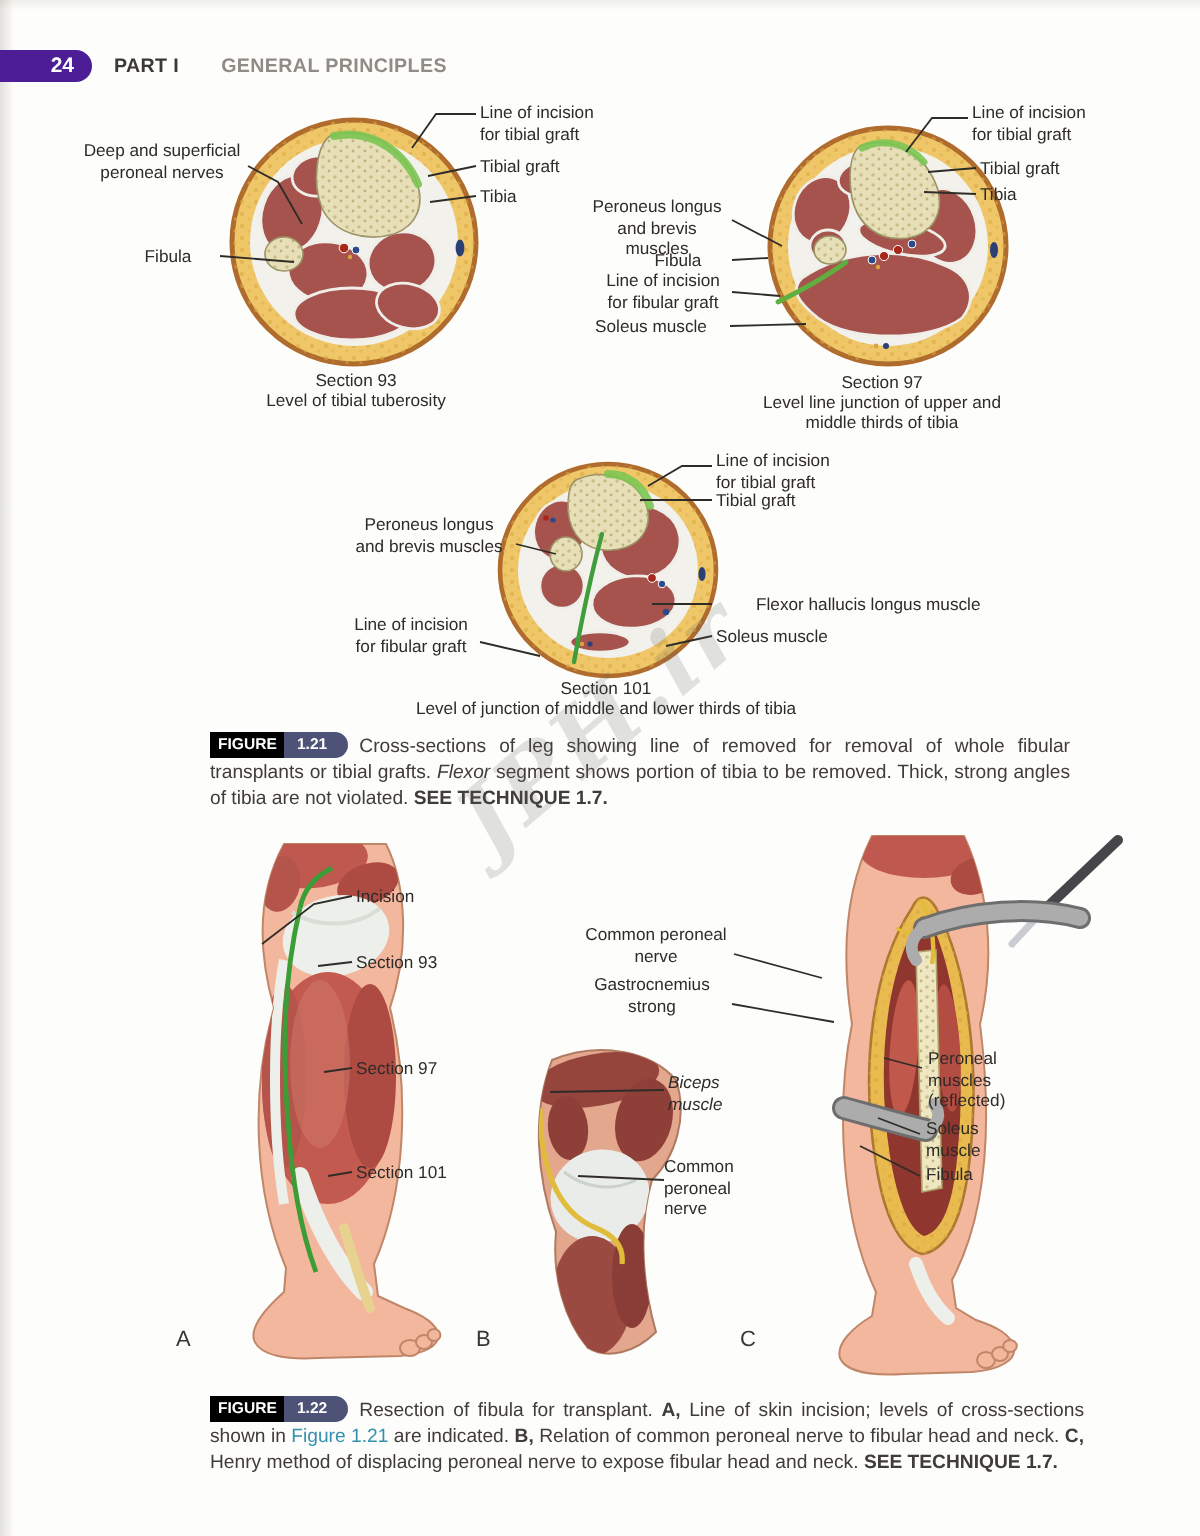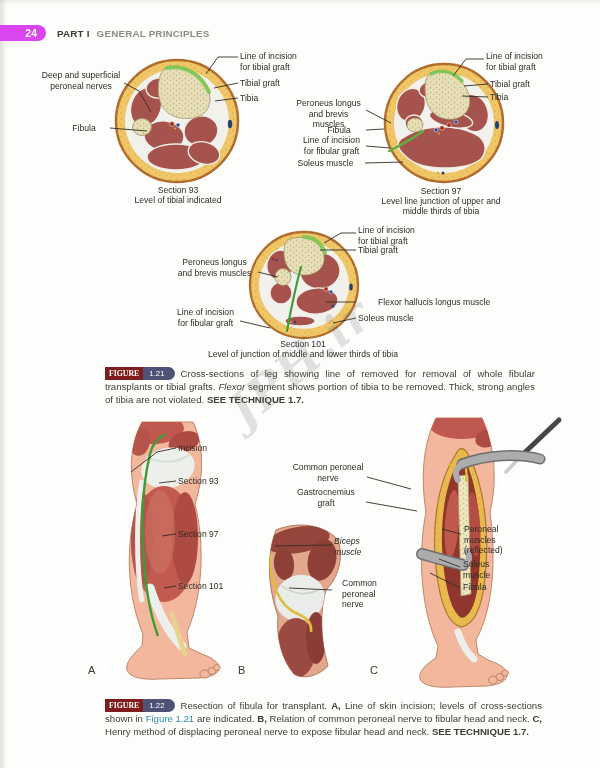--- a/index.html
+++ b/index.html
@@ -4,66 +4,66 @@
 <style>
   html,body{margin:0;padding:0;}
   body{width:600px;height:768px;background:#FDFDFB;font-family:"Liberation Sans",sans-serif;}
   .page{position:relative;width:600px;height:768px;overflow:hidden;background:#FDFDFB;}
   .edge-left{position:absolute;left:0;top:0;bottom:0;width:7px;
     background:linear-gradient(to right,rgba(120,108,92,.20),rgba(120,108,92,0));}
   .edge-top{position:absolute;left:0;top:0;right:0;height:5px;
     background:linear-gradient(to bottom,rgba(120,108,92,.10),rgba(120,108,92,0));}
 
   
-  .pagenum{position:absolute;left:0;top:25px;width:46px;height:16px;background:#d946ef;
+  .pagenum{position:absolute;left:0;top:25px;width:46px;height:16px;background:#4c1d95;
     border-radius:0 8px 8px 0;color:#fff;font-weight:bold;font-size:10.5px;line-height:16px;
     text-align:right;padding-right:9px;box-sizing:border-box;}
   .runhead{position:absolute;left:57px;top:28px;font-size:9.8px;letter-spacing:.2px;}
-  .runhead .part{font-weight:bold;color:#3B3835;margin-right:7px;}
+  .runhead .part{font-weight:bold;color:#3B3835;margin-right:21px;}
   .runhead .ptitle{font-weight:bold;color:#908B84;}
 
   
   .art{position:absolute;z-index:1;}
   .leaders{position:absolute;left:0;top:0;z-index:2;pointer-events:none;}
 
   
   .lbl{position:absolute;z-index:3;font-size:8.6px;line-height:10.6px;color:#2E2B28;white-space:pre-line;}
   .r{text-align:center;}
   .seccap{position:absolute;z-index:3;font-size:8.6px;line-height:9.8px;color:#2E2B28;text-align:center;}
   .letter{position:absolute;z-index:3;font-size:11px;color:#3A3632;}
 
   
   .figcap{position:absolute;z-index:3;font-size:9.6px;line-height:13.4px;color:#403C38;text-align:justify;}
   .figcap .b{font-weight:bold;}
   .figcap .i{font-style:italic;}
   .figcap .link{color:#3390AE;cursor:pointer;}
   .badge{display:inline-block;vertical-align:1px;margin-right:6px;white-space:nowrap;}
-  .badge .bl{background:#7f1d1d;color:#fff;font-weight:bold;font-size:7.8px;padding:1.5px 4px 2px 4px;font-family:Liberation Serif, serif;}
-  .badge .bn{background:#4E5276;color:#fff;font-weight:normal;font-size:7.8px;padding:1.5px 10px 2px 6px;
+  .badge .bl{background:#000000;color:#fff;font-weight:bold;font-size:7.8px;padding:1.5px 4px 2px 4px;}
+  .badge .bn{background:#4E5276;color:#fff;font-weight:bold;font-size:7.8px;padding:1.5px 10px 2px 6px;
     border-radius:0 8px 8px 0;margin-top:24px;}
 
   
   .l-xs1-inc{left:240px;top:51px;}  .l-xs1-tg{left:240px;top:78px;}  .l-xs1-t{left:240px;top:93px;}
   .l-xs1-n{left:40px;top:70px;width:82px;}  .l-xs1-f{left:60px;top:123px;width:48px;}
   .cap-xs1{left:108px;top:186px;width:140px;}
   .l-xs2-inc{left:486px;top:51px;}  .l-xs2-tg{left:490px;top:79px;}  .l-xs2-t{left:490px;top:92px;}
   .l-xs2-p{left:293px;top:98px;width:71px;}  .l-xs2-f{left:314px;top:125px;width:50px;}
   .l-xs2-if{left:299px;top:135px;width:65px;}  .l-xs2-s{left:288px;top:158px;width:75px;}
   .cap-xs2{left:356px;top:187px;width:170px;}
   .l-xs3-inc{left:358px;top:225px;}  .l-xs3-tg{left:358px;top:245px;}
   .l-xs3-fl{left:378px;top:297px;}  .l-xs3-s{left:358px;top:313px;}
   .l-xs3-p{left:173px;top:257px;width:83px;}  .l-xs3-if{left:173px;top:307px;width:65px;}
   .cap-xs3{left:196px;top:340px;width:214px;}
   .figcap121{left:105px;top:356px;width:430px;}
 
   
   .l-a-inc{left:178px;top:443px;}  .l-a-93{left:178px;top:476px;}
   .l-a-97{left:178px;top:529px;}  .l-a-101{left:178px;top:581px;}
   .l-c-cpn{left:290px;top:462px;width:76px;}  .l-c-g{left:288px;top:487px;width:76px;}
-  .l-b-bi{left:334px;top:536px;font-style:italic;}  .l-b-cpn{left:342px;top:578px;}
+  .l-b-bi{left:334px;top:536px;font-style:italic;}  .l-b-cpn{left:332px;top:578px;}
   .l-c-pm{left:464px;top:524px;}  .l-c-so{left:463px;top:559px;}  .l-c-fi{left:463px;top:582px;}
   .letter-a{left:88px;top:664px;}  .letter-b{left:238px;top:664px;}  .letter-c{left:370px;top:664px;}
   .figcap122{left:105px;top:688px;width:437px;}
 
   .watermark{position:absolute;left:200px;top:335px;width:200px;z-index:50;pointer-events:none;
     transform:rotate(-40deg);font-family:"DejaVu Serif",serif;font-style:italic;font-weight:bold;
     font-size:46px;color:rgba(95,95,95,.18);letter-spacing:2px;text-align:center;}
 </style>
 </head>
 <body>
@@ -285,21 +285,21 @@
 
   <div class="lbl l-xs1-inc">Line of incision
 for tibial graft</div>
   <div class="lbl l-xs1-tg">Tibial graft</div>
   <div class="lbl l-xs1-t">Tibia</div>
   <div class="lbl r l-xs1-n">Deep and superficial
 peroneal nerves</div>
   <div class="lbl r l-xs1-f">Fibula</div>
   <div class="seccap cap-xs1">
     <div>Section 93</div>
-    <div>Level of tibial indicated</div>
+    <div>Level of tibial tuberosity</div>
   </div>
 
   <div class="lbl l-xs2-inc">Line of incision
 for tibial graft</div>
   <div class="lbl l-xs2-tg">Tibial graft</div>
   <div class="lbl l-xs2-t">Tibia</div>
   <div class="lbl r l-xs2-p">Peroneus longus
 and brevis muscles</div>
   <div class="lbl r l-xs2-f">Fibula</div>
   <div class="lbl r l-xs2-if">Line of incision
@@ -331,21 +331,21 @@
 
   <div class="lbl l-a-inc">Incision</div>
   <div class="lbl l-a-93">Section 93</div>
   <div class="lbl l-a-97">Section 97</div>
   <div class="lbl l-a-101">Section 101</div>
   <div class="letter letter-a">A</div>
 
   <div class="lbl r l-c-cpn">Common peroneal
 nerve</div>
   <div class="lbl r l-c-g">Gastrocnemius
-graft</div>
+strong</div>
   <div class="lbl l-b-bi">Biceps
 muscle</div>
   <div class="lbl l-b-cpn">Common
 peroneal
 nerve</div>
   <div class="lbl l-c-pm">Peroneal
 muscles
 (reflected)</div>
   <div class="lbl l-c-so">Soleus
 muscle</div>

